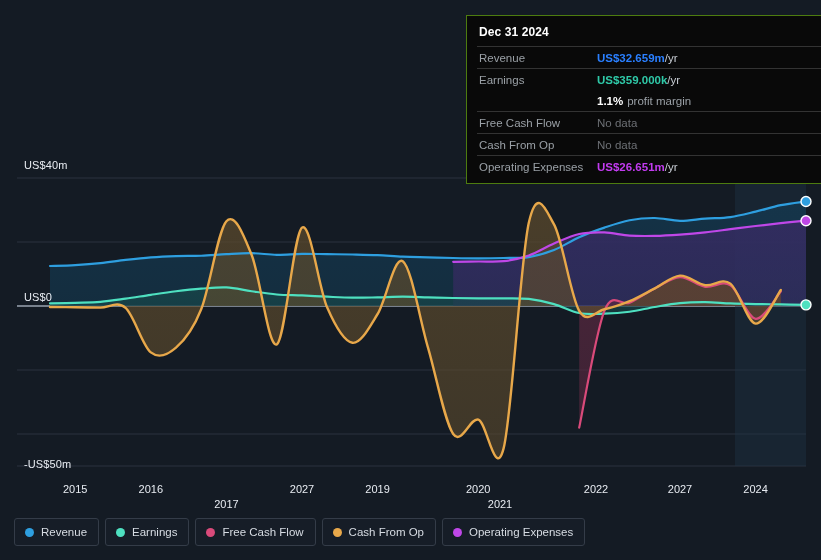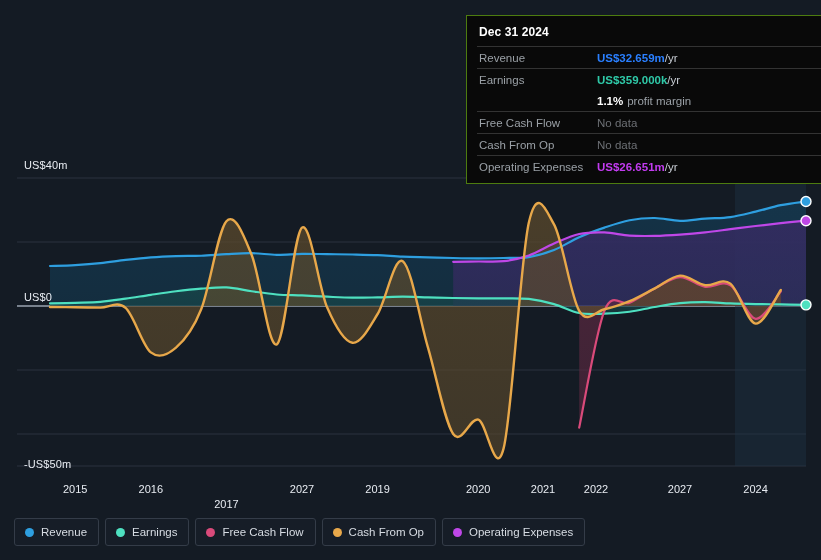--- a/index.html
+++ b/index.html
@@ -172,21 +172,21 @@
   <div class="axis-label ylab-zero">US$0</div>
   <div class="axis-label ylab-bot">-US$50m</div>
 
   <div id="xlabels">
       <div class="xlab" style="left: 75.2px;">2015</div>
       <div class="xlab" style="left: 150.8px;">2016</div>
       <div class="xlab" style="left: 226.4px; margin-top: 15px;">2017</div>
       <div class="xlab" style="left: 302px;">2027</div>
       <div class="xlab" style="left: 377.6px;">2019</div>
       <div class="xlab" style="left: 453.2px; margin-left: 25px;">2020</div>
-      <div class="xlab" style="left: 543px;">2021</div>
+      <div class="xlab" style="left: 500px; margin-top: 15px;">2021</div>
       <div class="xlab" style="left: 596px;">2022</div>
       <div class="xlab" style="left: 680px;">2027</div>
       <div class="xlab" style="left: 755.6px;">2024</div>
     </div>
 
   <div class="tooltip">
     <div class="tt-title">Dec 31 2024</div>
     <div id="tt-rows">
         <div class="tt-row">
           <div class="tt-key">Revenue</div>

